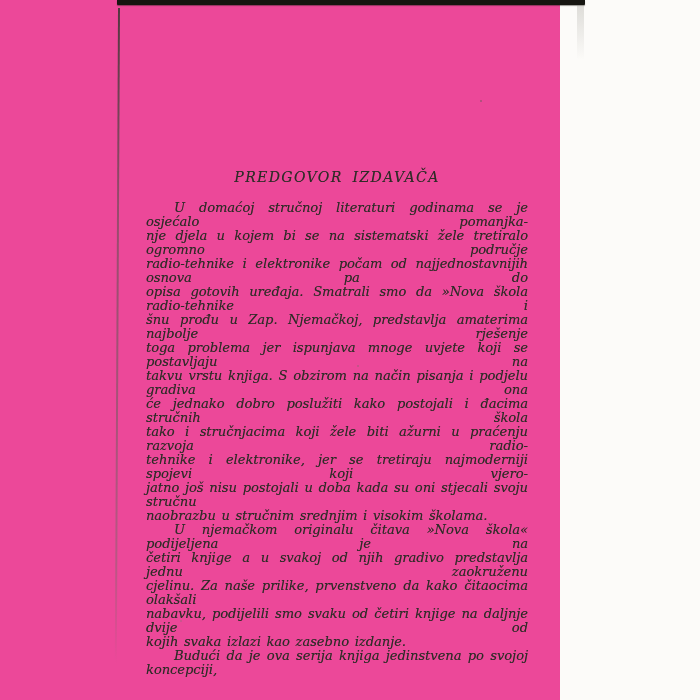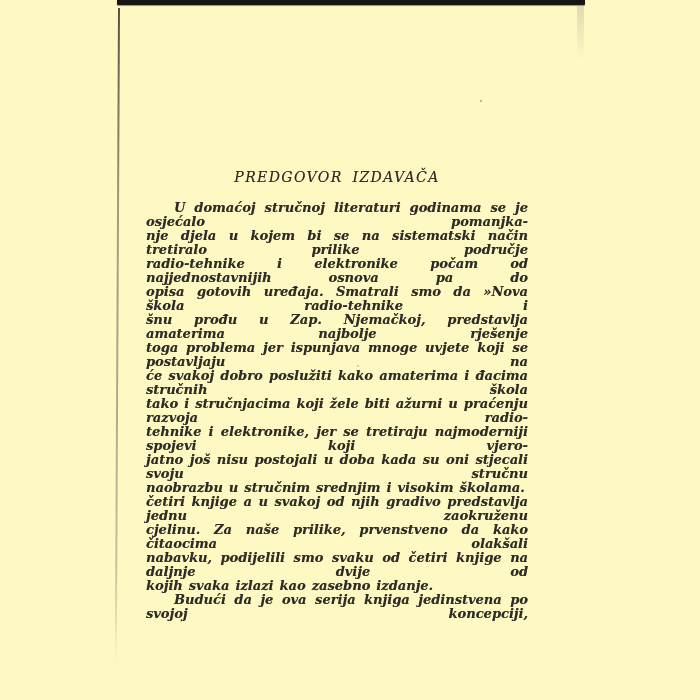--- a/index.html
+++ b/index.html
@@ -7,22 +7,22 @@
     padding: 0;
     width: 700px;
     height: 700px;
     overflow: hidden;
     background: #fcfbf9;
     font-family: "DejaVu Serif", "Liberation Serif", serif;
   }
   .scan {
     position: absolute;
     left: 0; top: 0;
-    width: 700px; height: 700px;
-    background: #fef9c3;
+    width: 560px; height: 700px;
+    background: #ec4899;
   }
   
   .top-band {
     position: absolute;
     left: 117px; top: 0;
     width: 468px; height: 5px;
     background: #161511;
     box-shadow: 0 1px 1px rgba(30,28,24,0.45);
     border-radius: 0 0 1px 1px;
   }
@@ -74,54 +74,55 @@
     letter-spacing: 1.4px;
     text-align: center;
     margin: 0 0 17px 0;
     word-spacing: 4px;
   }
   .paragraph { margin: 0; }
   .line {
     text-align: justify;
     text-align-last: justify;
     white-space: normal;
-    font-weight: bold;
   }
   .line.indent { text-indent: 28px; }
   .line.para-end { text-align-last: left; }
 </style>
 </head>
 <body>
 
 <div class="scan">
 
   <div class="top-band"></div>
   <div class="crease"></div>
   <div class="right-edge"></div>
   <div class="specks"></div>
 
   <div class="text-block">
 
     <h1 class="title">PREDGOVOR IZDAVAČA</h1>
 
     <div class="paragraph">
       <div class="line indent">U domaćoj stručnoj literaturi godinama se je osjećalo pomanjka-</div>
-      <div class="line">nje djela u kojem bi se na sistematski način tretiralo prilike područje</div>
+      <div class="line">nje djela u kojem bi se na sistematski žele tretiralo ogromno područje</div>
       <div class="line">radio-tehnike i elektronike počam od najjednostavnijih osnova pa do</div>
       <div class="line">opisa gotovih uređaja. Smatrali smo da »Nova škola radio-tehnike i</div>
       <div class="line">šnu prođu u Zap. Njemačkoj, predstavlja amaterima najbolje rješenje</div>
       <div class="line">toga problema jer ispunjava mnoge uvjete koji se postavljaju na</div>
-      <div class="line">će svakoj dobro poslužiti kako amaterima i đacima stručnih škola</div>
+      <div class="line">takvu vrstu knjiga. S obzirom na način pisanja i podjelu gradiva ona</div>
+      <div class="line">će jednako dobro poslužiti kako postojali i đacima stručnih škola</div>
       <div class="line">tako i stručnjacima koji žele biti ažurni u praćenju razvoja radio-</div>
       <div class="line">tehnike i elektronike, jer se tretiraju najmoderniji spojevi koji vjero-</div>
       <div class="line">jatno još nisu postojali u doba kada su oni stjecali svoju stručnu</div>
       <div class="line para-end">naobrazbu u stručnim srednjim i visokim školama.</div>
     </div>
 
     <div class="paragraph">
+      <div class="line indent">U njemačkom originalu čitava »Nova škola« podijeljena je na</div>
       <div class="line">četiri knjige a u svakoj od njih gradivo predstavlja jednu zaokruženu</div>
       <div class="line">cjelinu. Za naše prilike, prvenstveno da kako čitaocima olakšali</div>
       <div class="line">nabavku, podijelili smo svaku od četiri knjige na daljnje dvije od</div>
       <div class="line para-end">kojih svaka izlazi kao zasebno izdanje.</div>
     </div>
 
     <div class="paragraph">
       <div class="line indent">Budući da je ova serija knjiga jedinstvena po svojoj koncepciji,</div>
 
     </div>

